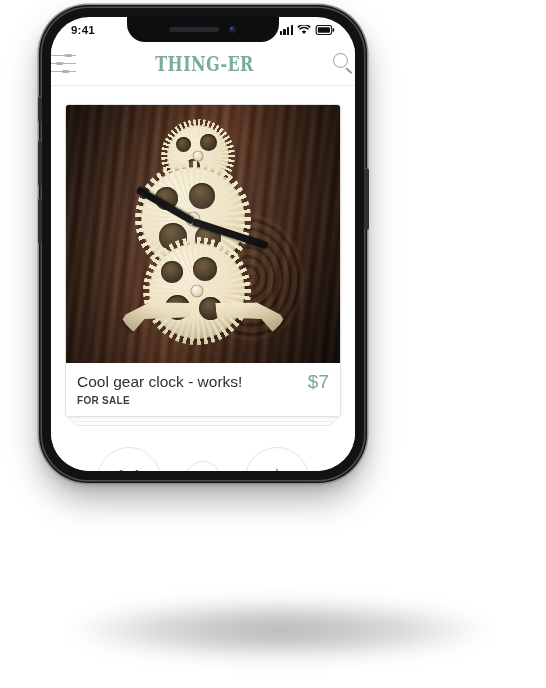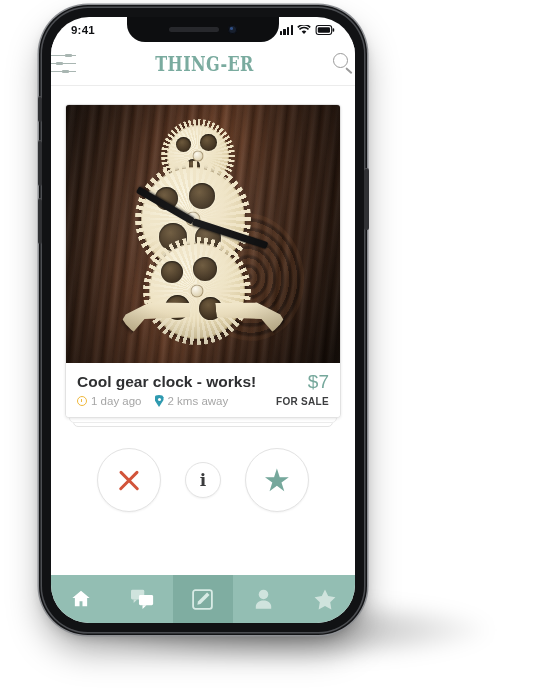--- a/index.html
+++ b/index.html
@@ -48,21 +48,21 @@
 
   
   .statusbar{position:absolute;top:0;left:0;right:0;display:flex;align-items:center;
     justify-content:space-between;z-index:45;color:#101114;}
   .clock-time{font-weight:bold;letter-spacing:.2px;}
   .status-right{display:flex;align-items:flex-end;gap:4px;}
   .bars{display:flex;align-items:flex-end;gap:1.3px;}
   .bars i{display:block;width:2.4px;background:#101114;border-radius:.6px;}
 
   
-  #phone-front{left:42px;top:8px;width:322px;height:624px;}
+  #phone-front{left:42px;top:8px;width:322px;height:472px;}
   #phone-front .screen{background:#ffffff;display:flex;flex-direction:column;}
   #phone-front .notch{width:152px;height:25px;}
   #phone-front .speaker{width:50px;height:4.5px;}
   #phone-front .camera{width:9px;height:9px;}
   #phone-front .statusbar{height:25px;padding:0 20px;font-size:11.5px;}
 
   .appbar{
     height:43px;margin-top:25px;flex:0 0 auto;display:flex;align-items:center;
     justify-content:space-between;padding:0 0;background:#fff;
     border-bottom:1px solid #ececec;
@@ -135,21 +135,21 @@
     box-shadow:0 2px 4px rgba(0,0,0,.5);}
   .leg.l{left:-4px;border-radius:0 0 0 60px;transform:rotate(6deg);
     clip-path:polygon(0% 100%,14% 46%,44% 10%,100% 0%,100% 36%,40% 52%,22% 100%);}
   .leg.r{right:-4px;border-radius:0 0 60px 0;transform:rotate(-6deg);
     clip-path:polygon(100% 100%,86% 46%,56% 10%,0% 0%,0% 36%,60% 52%,78% 100%);}
   .hand{position:absolute;background:#0b0b0c;border-radius:2px;
     box-shadow:0 1px 2px rgba(0,0,0,.6);transform-origin:left center;}
 
   .card-body{padding:9px 11px 10px;background:#fff;}
   .card-row1{display:flex;align-items:flex-start;justify-content:space-between;gap:8px;}
-  .card-title{font-size:15.5px;color:#2f3032;font-weight:bold;line-height:1.15;padding-top:1px;}
+  .card-title{font-size:15.5px;color:#2f3032;font-weight:normal;line-height:1.15;padding-top:1px;}
   .card-price{font-size:19px;color:#76a89c;font-weight:normal;line-height:1;white-space:nowrap;}
   .card-row2{display:flex;align-items:center;justify-content:space-between;margin-top:4px;}
   .meta{display:flex;align-items:center;gap:13px;font-size:11.5px;color:#a6a6a6;}
   .meta span{display:flex;align-items:center;gap:4px;}
   .ic-clock{width:10px;height:10px;border:1.6px solid #f0b93d;border-radius:50%;
     position:relative;box-sizing:border-box;flex:0 0 auto;}
   .ic-clock::after{content:"";position:absolute;left:3.2px;top:1.6px;width:1.3px;height:3.4px;
     background:#f0b93d;}
   .ic-pin{width:9px;height:12px;background:#2f9ab0;flex:0 0 auto;
     clip-path:polygon(50% 100%, 0% 42%, 0% 18%, 14% 4%, 50% 0%, 86% 4%, 100% 18%, 100% 42%);
@@ -365,30 +365,20 @@
 
               <div class="photo-vig"></div>
             </div>
 
             <div class="card-body">
               <div class="card-row1">
                 <div class="card-title">Cool gear clock - works!</div>
                 <div class="card-price">$7</div>
               </div>
               <div class="card-row2">
-                <div class="meta">
-                  <span>
-                    <i class="ic-clock"></i>
-                    <b style="font-weight:normal">1 day ago</b>
-                  </span>
-                  <span>
-                    <i class="ic-pin"></i>
-                    <b style="font-weight:normal">2 kms away</b>
-                  </span>
-                </div>
                 <div class="forsale">FOR SALE</div>
               </div>
             </div>
           </div>
         </div>
 
         <div class="actions">
           <div class="act big">
             <div class="x-mark"></div>
           </div>

